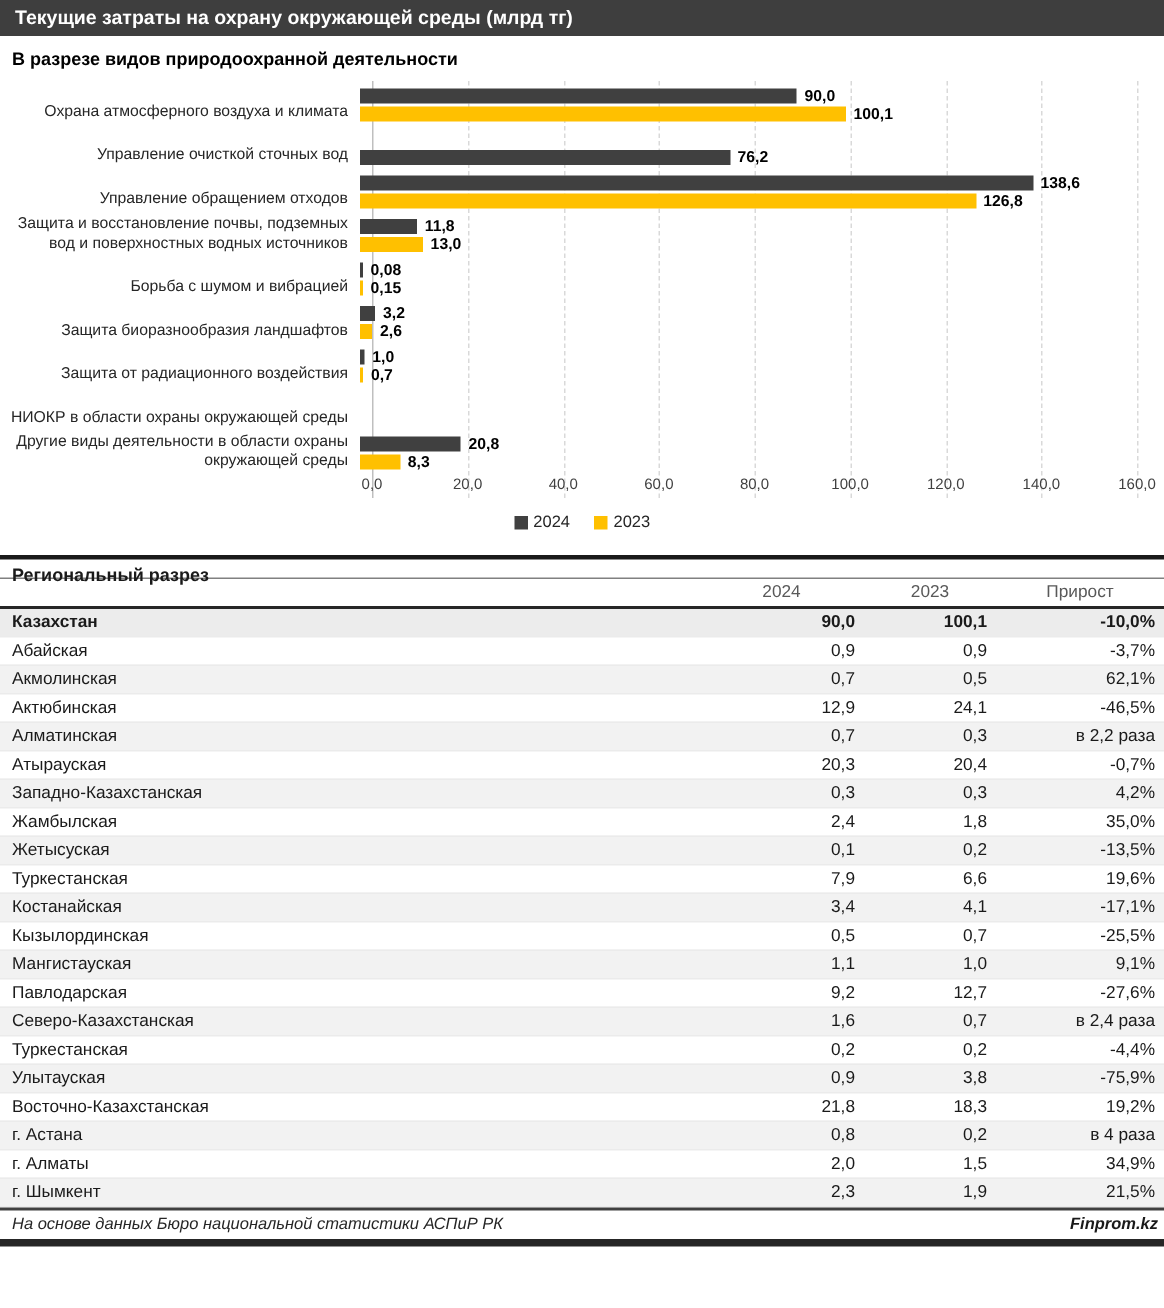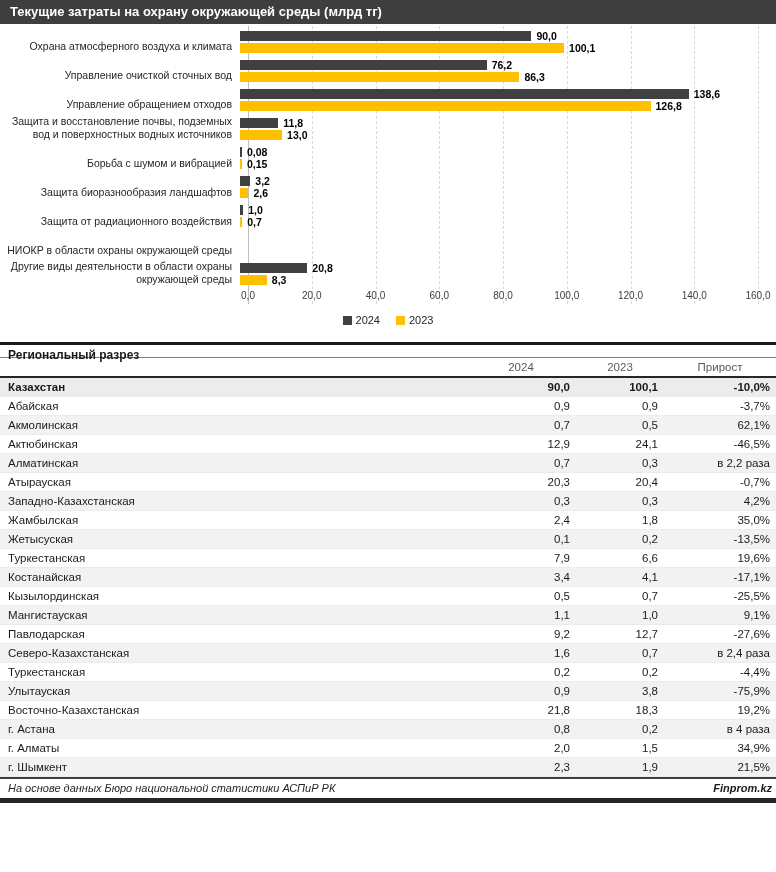--- a/index.html
+++ b/index.html
@@ -100,20 +100,21 @@
   .footer-source { font-style: italic; font-size: 11px; color: #262626; }
   .footer-brand { font-style: italic; font-weight: bold; font-size: 11px; color: #1a1a1a; }
   .bottom-strip { height: 5px; background: #262626; width: 100%; }
 </style>
 </head>
 <body>
 
 <div class="title-bar">Текущие затраты на охрану окружающей среды (млрд тг)</div>
 
 <div class="chart-section">
+  <div class="chart-subtitle">В разрезе видов природоохранной деятельности</div>
   <div class="chart-area">
     <div class="grid-overlay">
         <div class="gridline zero" style="left: 0%;"></div>
         <div class="gridline" style="left: 12.5%;"></div>
         <div class="gridline" style="left: 25%;"></div>
         <div class="gridline" style="left: 37.5%;"></div>
         <div class="gridline" style="left: 50%;"></div>
         <div class="gridline" style="left: 62.5%;"></div>
         <div class="gridline" style="left: 75%;"></div>
         <div class="gridline" style="left: 87.5%;"></div>
@@ -132,24 +133,20 @@
               <span class="bar-value">100,1</span>
             </div>
           </div>
         </div>
         <div class="chart-row">
           <div class="cat-label">Управление очисткой сточных вод</div>
           <div class="bar-group">
             <div class="bar-line">
               <div class="bar" style="background: rgb(64, 64, 64); width: 47.625%; min-width: 2px;"></div>
               <span class="bar-value">76,2</span>
-            </div>
-            <div class="bar-line">
-              <div class="bar" style="background: rgb(255, 192, 0); width: 53.9375%; min-width: 2px;"></div>
-              <span class="bar-value">86,3</span>
             </div>
           </div>
         </div>
         <div class="chart-row">
           <div class="cat-label">Управление обращением отходов</div>
           <div class="bar-group">
             <div class="bar-line">
               <div class="bar" style="background: rgb(64, 64, 64); width: 86.625%; min-width: 2px;"></div>
               <span class="bar-value">138,6</span>
             </div>

